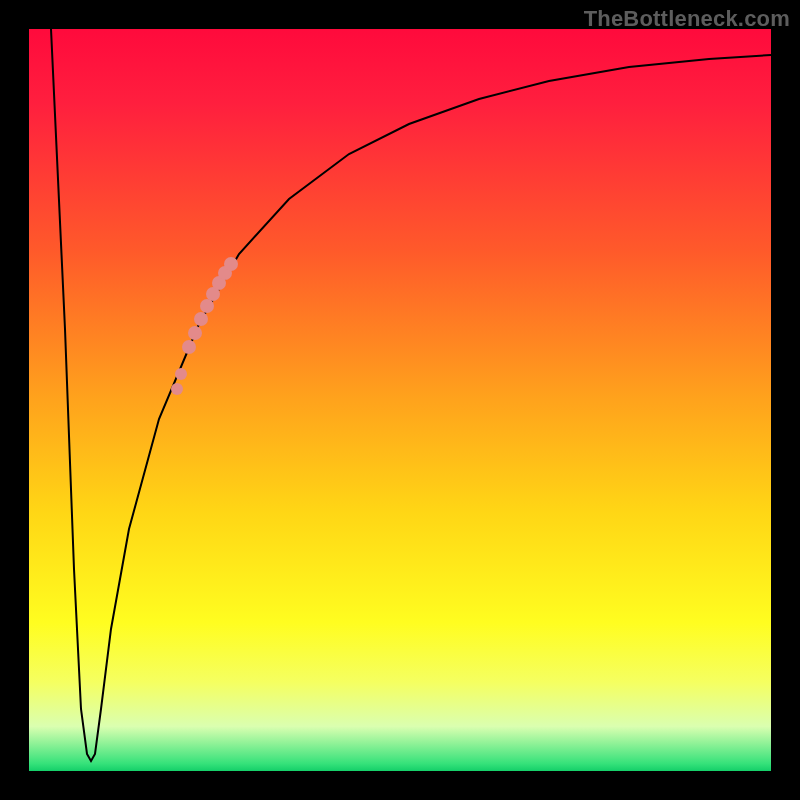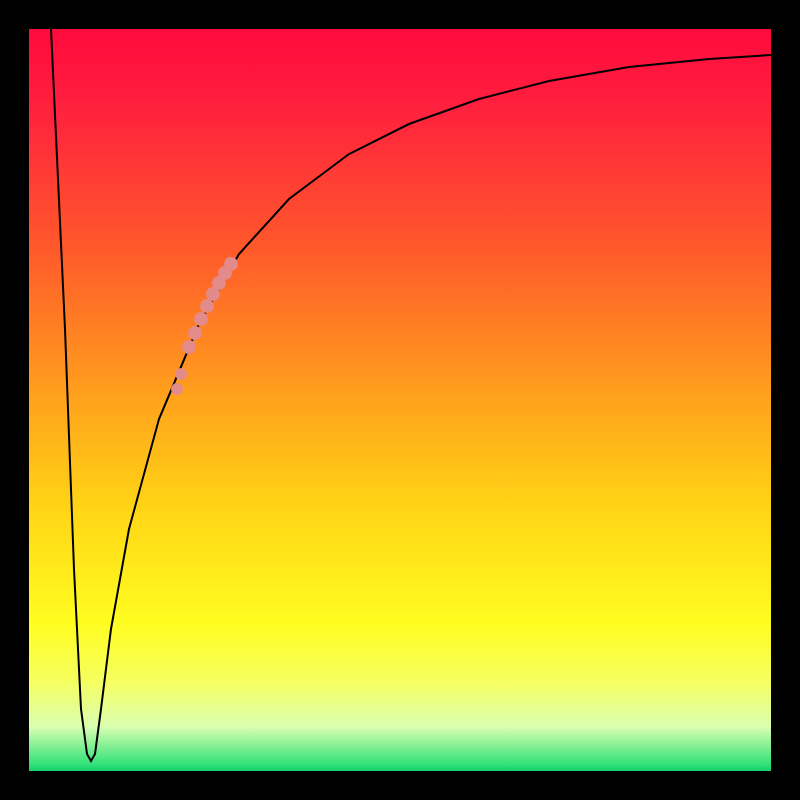--- a/index.html
+++ b/index.html
@@ -63,20 +63,21 @@
     fill: #e38a8a;
   }
 </style>
 </head>
 <body>
 
 <div class="stage">
 
   <div class="plot-area"></div>
 
+  <div class="watermark">TheBottleneck.com</div>
 
   <svg class="overlay" viewBox="0 0 742 742">
     <path class="curve" d="M 22 0
              L 36 300
              L 45 540
              L 52 680
              L 58 725
              L 62 732
              L 66 725
              L 72 680

